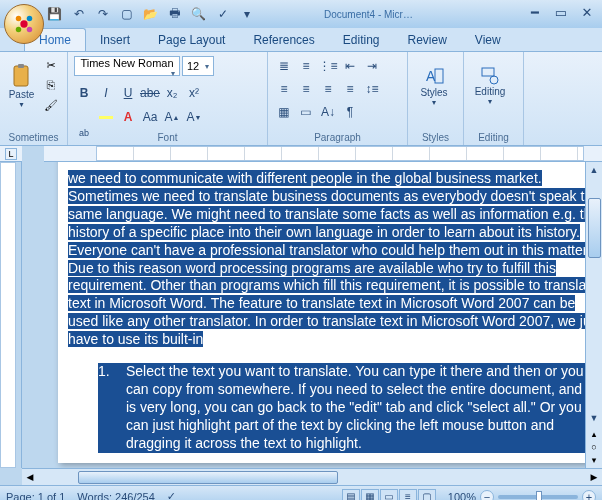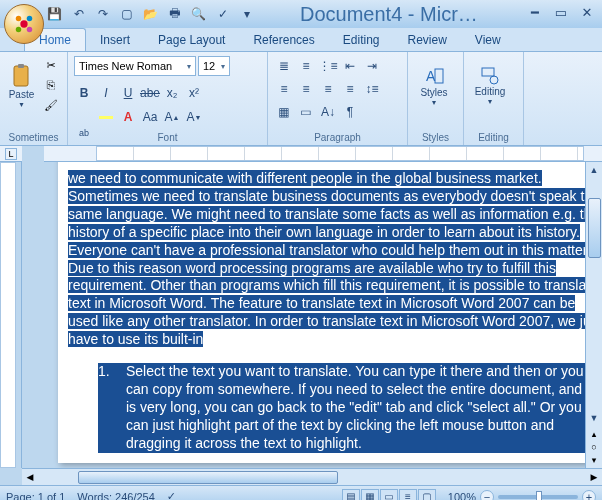--- a/index.html
+++ b/index.html
@@ -1,21 +1,21 @@
 <!DOCTYPE html>
 <html><head>
 <meta charset="utf-8">
 <style>
 * { margin: 0; padding: 0; box-sizing: border-box; font-family: "Segoe UI", Tahoma, sans-serif; }
 body { width: 602px; height: 500px; background: #bdd7ee; overflow: hidden; font-size: 11px; }
 
 .titlebar { height: 28px; background: linear-gradient(#d6e7f7,#a8cdee); display: flex; align-items: center; padding-left: 46px; position: relative; }
 .qat { display: flex; gap: 6px; align-items: center; }
 .qat-btn { width: 18px; height: 18px; display: flex; align-items: center; justify-content: center; cursor: pointer; font-size: 12px; color: #2a4d7a; }
-.title-text { margin-left: 44px; font-size: 20px; color: #3a6ea5; }
+.title-text { margin-left: 68px; font-size: 10px; color: #3a6ea5; }
 .winctrl { position: absolute; right: 6px; top: 4px; display: flex; gap: 8px; }
 .winctrl span { width: 18px; height: 16px; display: flex; align-items: center; justify-content: center; cursor: pointer; font-size: 13px; color: #2a4d7a; }
 
 .office-btn { position: absolute; left: 4px; top: 4px; width: 40px; height: 40px; border-radius: 50%; background: radial-gradient(circle at 30% 30%, #fff, #f3cf7a 40%, #d88a2e); border: 1px solid #9a6a2e; z-index: 10; cursor: pointer; display:flex;align-items:center;justify-content:center;font-size:18px;}
 
 .tabs { height: 24px; background: #cfe3f6; display: flex; align-items: flex-end; padding-left: 24px; border-bottom: 1px solid #8ab4dc; }
 .tab { padding: 4px 14px; font-size: 12px; color: #1a4a80; cursor: pointer; }
 .tab.active { background: #e8f1fb; border: 1px solid #8ab4dc; border-bottom: none; border-radius: 3px 3px 0 0; color: #2a6dbb; }
 
 .ribbon { height: 94px; background: linear-gradient(#e8f1fb,#cfe3f6); display: flex; border-bottom: 1px solid #8ab4dc; }
@@ -23,21 +23,21 @@
 .group-label { text-align: center; font-size: 10px; color: #4a6d94; padding-top: 2px; }
 .group-body { flex: 1; display: flex; gap: 4px; }
 
 .clip-body { display: flex; gap: 4px; }
 .vstack { display: flex; flex-direction: column; gap: 2px; align-items: center; }
 .big-btn { display: flex; flex-direction: column; align-items: center; justify-content: center; width: 40px; height: 60px; cursor: pointer; font-size: 10px; color: #2a4d7a; border-radius:3px; }
 .tiny-btn { width: 20px; height: 18px; display: flex; align-items: center; justify-content: center; cursor: pointer; font-size: 11px; border-radius:2px; }
 
 .font-top { display: flex; gap: 2px; margin-bottom: 3px; }
 .combo { background: #fff; border: 1px solid #8ab4dc; height: 20px; font-size: 11px; padding: 0 4px; display: flex; align-items: center; cursor: pointer; }
-.font-name { width: 122px; }
+.font-name { width: 106px; flex-direction: column; }
 .font-size { width: 32px; }
 .drop-arrow { font-size: 8px; margin-left: auto; color: #4a6d94; }
 
 .row { display: flex; gap: 2px; }
 .fmt-btn { width: 20px; height: 20px; display: flex; align-items: center; justify-content: center; cursor: pointer; font-size: 12px; border-radius: 2px; color:#2a4d7a;}
 .bold{font-weight:bold;}
 .ital{font-style:italic;}
 .under{text-decoration:underline;}
 .strike{text-decoration:line-through;}
 .hl { background: #ffff66; width: 14px; height: 3px; display: block; }

